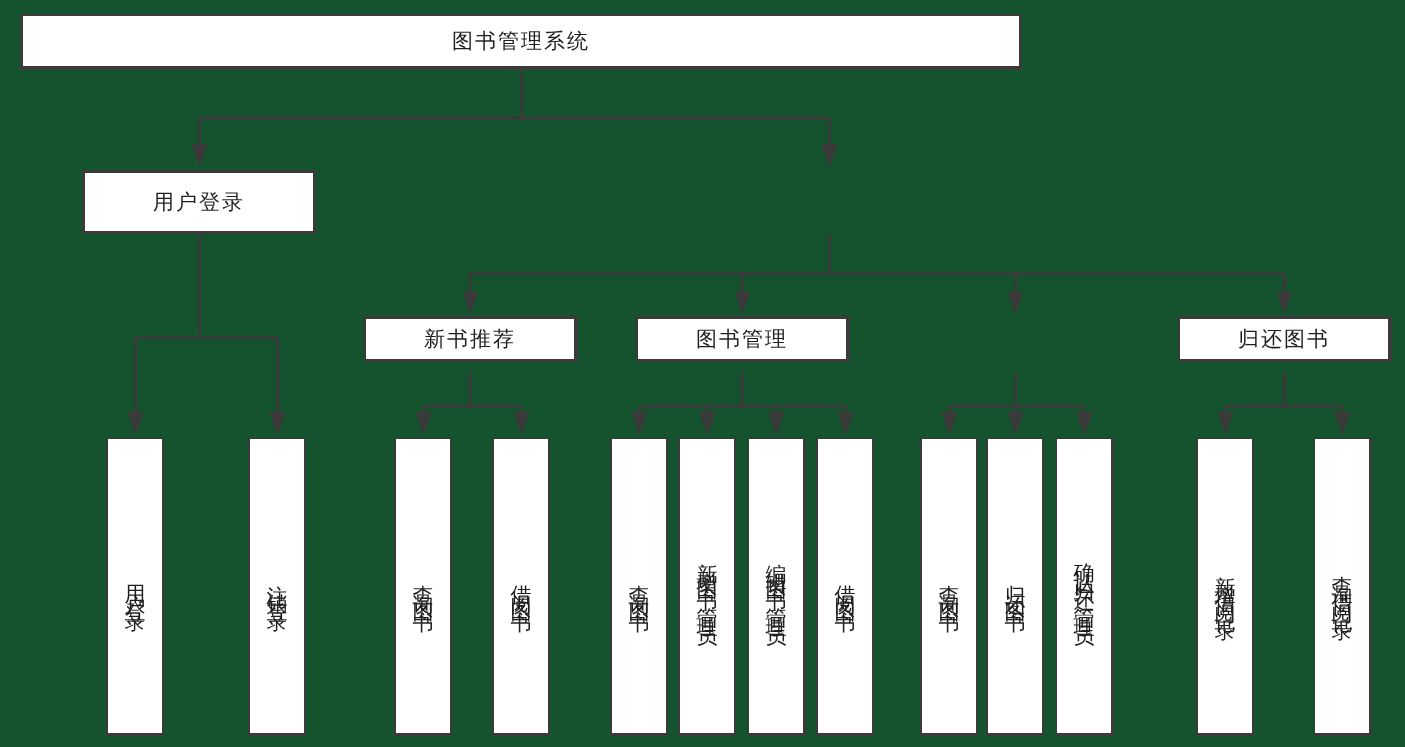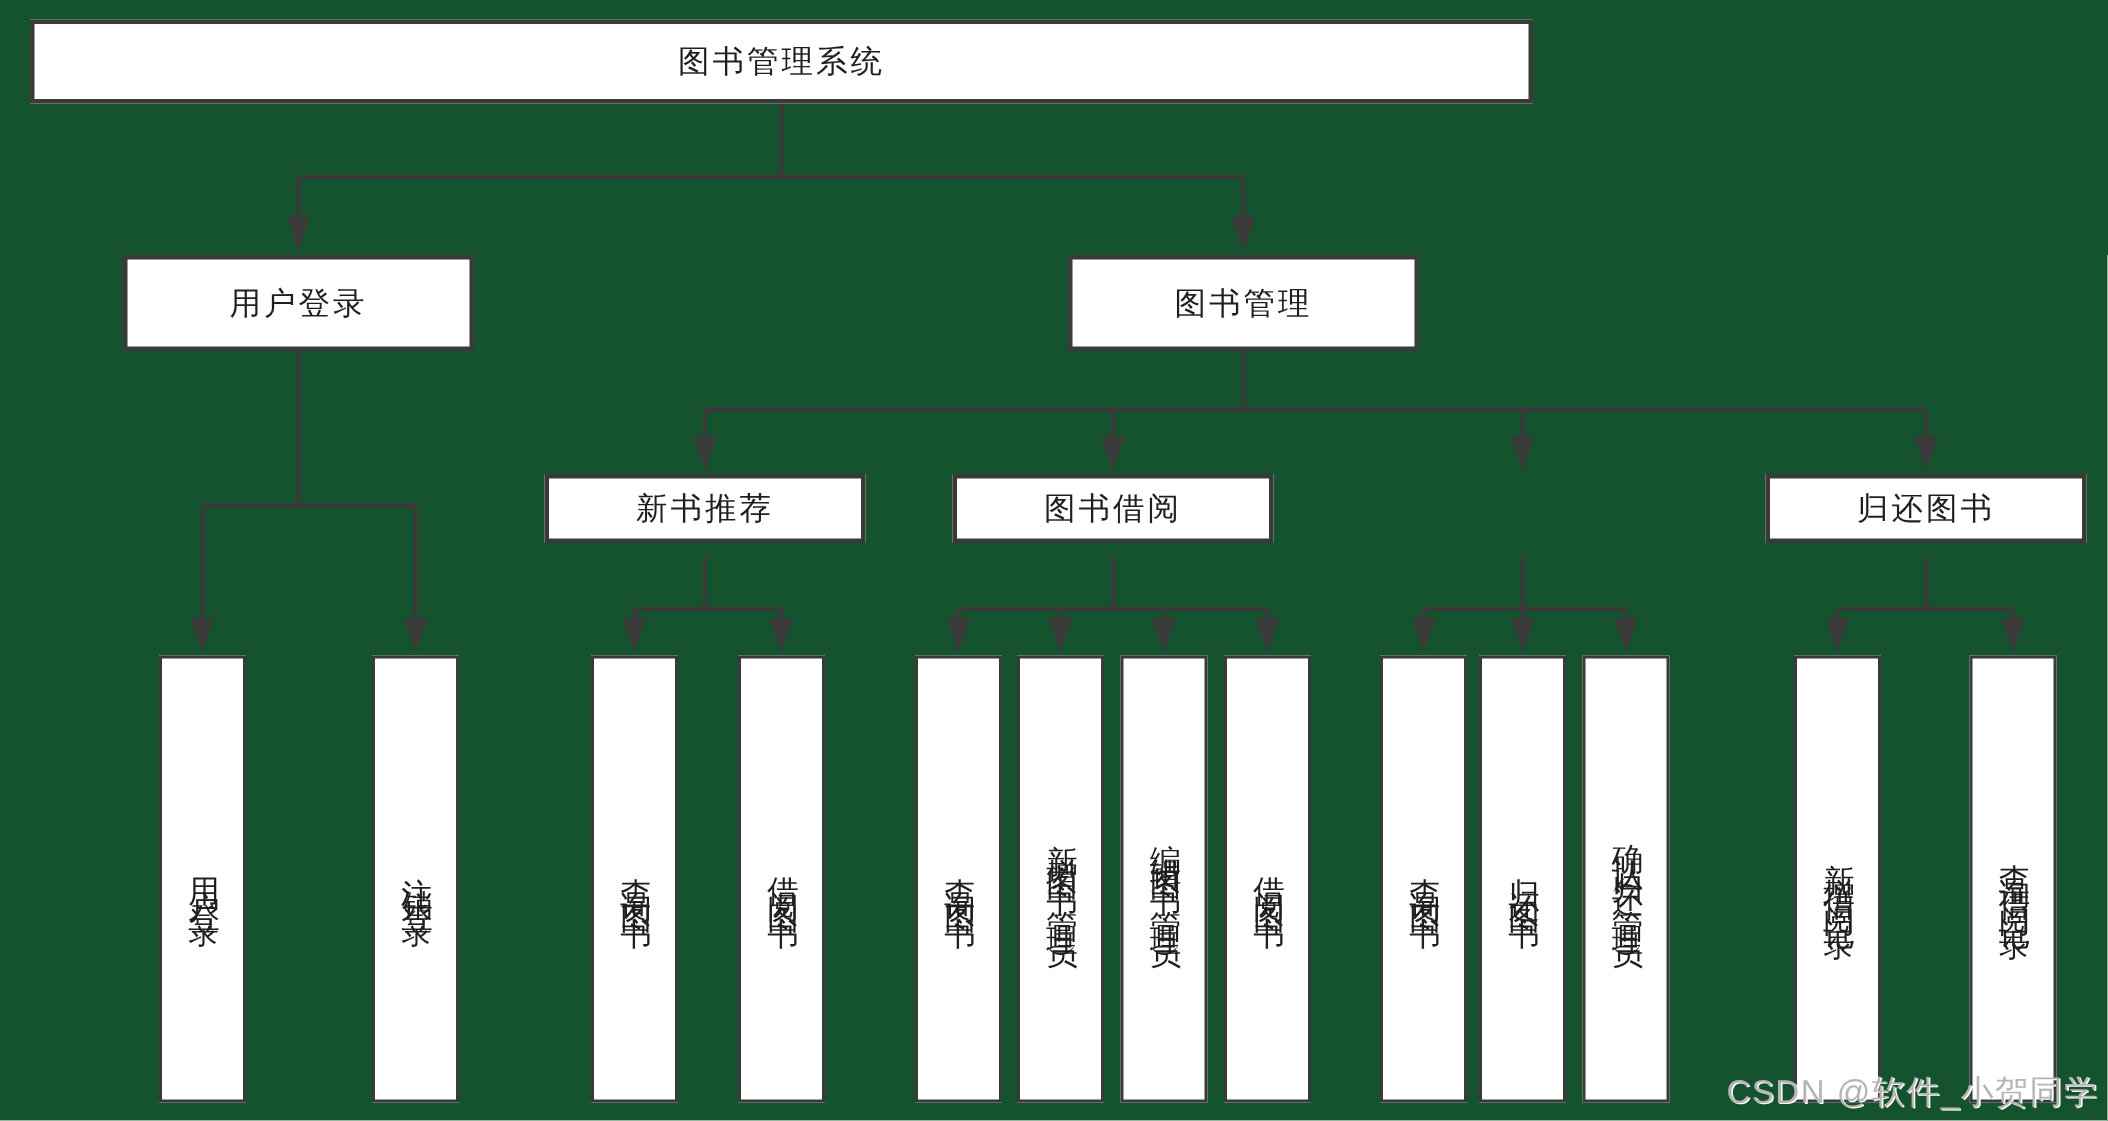--- a/index.html
+++ b/index.html
@@ -117,35 +117,33 @@
       <polygon points="1007,412 1023,412 1015,435"></polygon>
       <polygon points="1076,412 1092,412 1084,435"></polygon>
       <polygon points="1217,412 1233,412 1225,435"></polygon>
       <polygon points="1334,412 1350,412 1342,435"></polygon>
     </g>
   </svg>
 
   <div class="box root-box">图书管理系统</div>
 
   <div class="box l2-box l2-a">用户登录</div>
-  <div class="box l2-box l2-b">图书管理</div>
 
   <div class="box l3-box l3-a">新书推荐</div>
-  <div class="box l3-box l3-b">图书借阅</div>
+  <div class="box l3-box l3-b">图书管理</div>
   <div class="box l3-box l3-d">归还图书</div>
 
   <div class="box leaf lf1">用户登录</div>
   <div class="box leaf lf2">注销登录</div>
   <div class="box leaf lf3">查询图书</div>
   <div class="box leaf lf4">借阅图书</div>
   <div class="box leaf lf5">查询图书</div>
   <div class="box leaf lf6">新增图书（管理员）</div>
   <div class="box leaf lf7">编辑图书（管理员）</div>
   <div class="box leaf lf8">借阅图书</div>
   <div class="box leaf lf9">查询图书</div>
   <div class="box leaf lf10">归还图书</div>
   <div class="box leaf lf11">确认归还（管理员）</div>
   <div class="box leaf lf12">新增借阅记录</div>
   <div class="box leaf lf13">查询借阅记录</div>
 
-  <div class="watermark">CSDN @软件_小贺同学</div>
 
 </div>
 
 </body></html>

